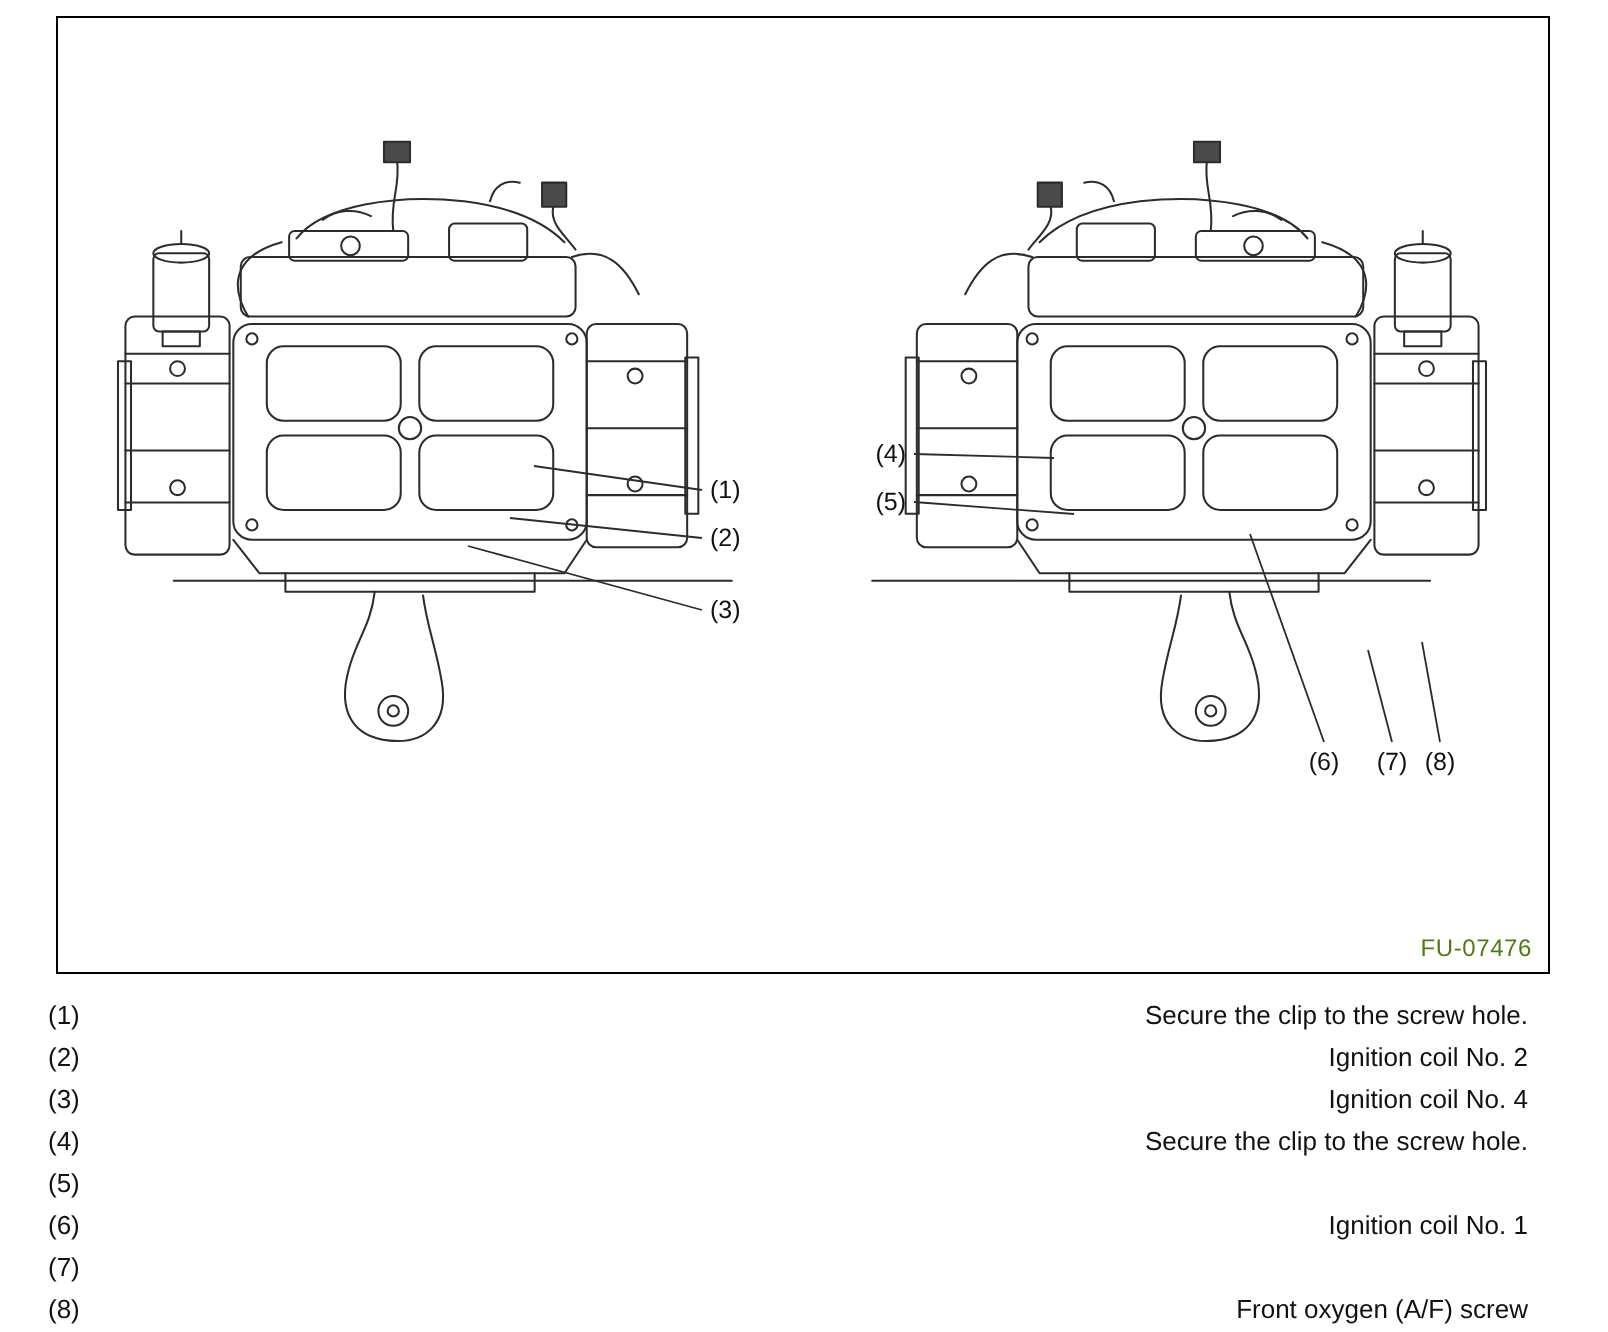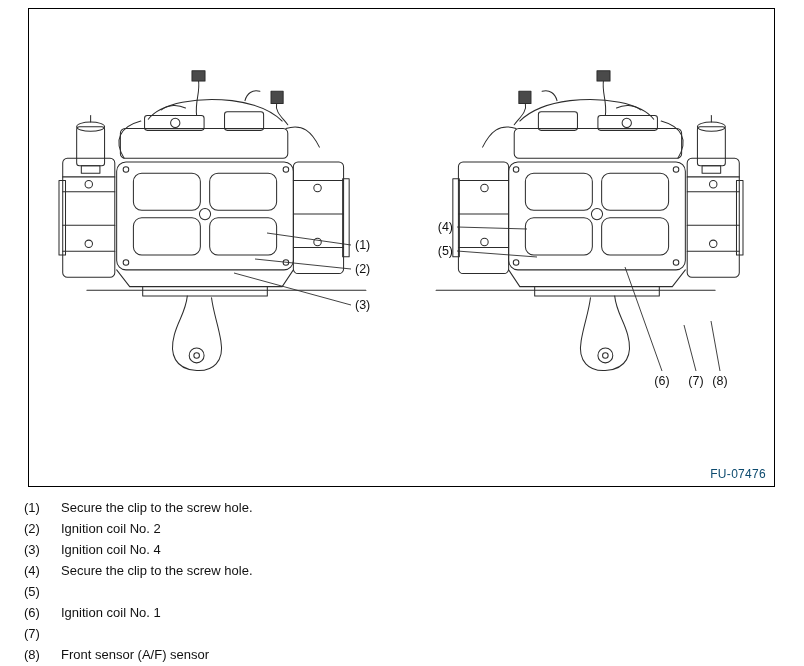--- a/index.html
+++ b/index.html
@@ -15,27 +15,27 @@
   .diagram-frame {
     position:absolute; left:28px; top:8px;
     width:747px; height:479px;
     border:1px solid #000;
     background:#fff;
   }
   .diagram-frame > svg { position:absolute; left:0; top:0; }
 
   .figure-id {
     position:absolute; right:8px; bottom:5px;
-    font-size:12px; letter-spacing:.3px; color:#0c4a6e;
+    font-size:12px; letter-spacing:.3px; color:#4d7c0f;
   }
 
   .legend { position:absolute; left:24px; top:497px; width:740px; }
   .legend-row { display:flex; align-items:center; height:21px; font-size:13px; color:#111; }
   .legend-num { width:37px; flex:0 0 37px; }
-  .legend-text { flex:1; }
+  .legend-text { flex:1;text-align:right; }
 
   text.callout {
     font-family:"Liberation Sans", sans-serif;
     font-size:12.5px; fill:#111; stroke:none;
   }
 </style>
 </head>
 <body>
 
 <div class="page">
@@ -174,17 +174,17 @@
     </div>
     <div class="legend-row">
       <span class="legend-num">(6)</span>
       <span class="legend-text">Ignition coil No. 1</span>
     </div>
     <div class="legend-row">
       <span class="legend-num">(7)</span>
     </div>
     <div class="legend-row">
       <span class="legend-num">(8)</span>
-      <span class="legend-text">Front sensor (A/F) sensor</span>
+      <span class="legend-text">Front oxygen (A/F) screw</span>
     </div>
   </div>
 
 </div>
 
 </body></html>

